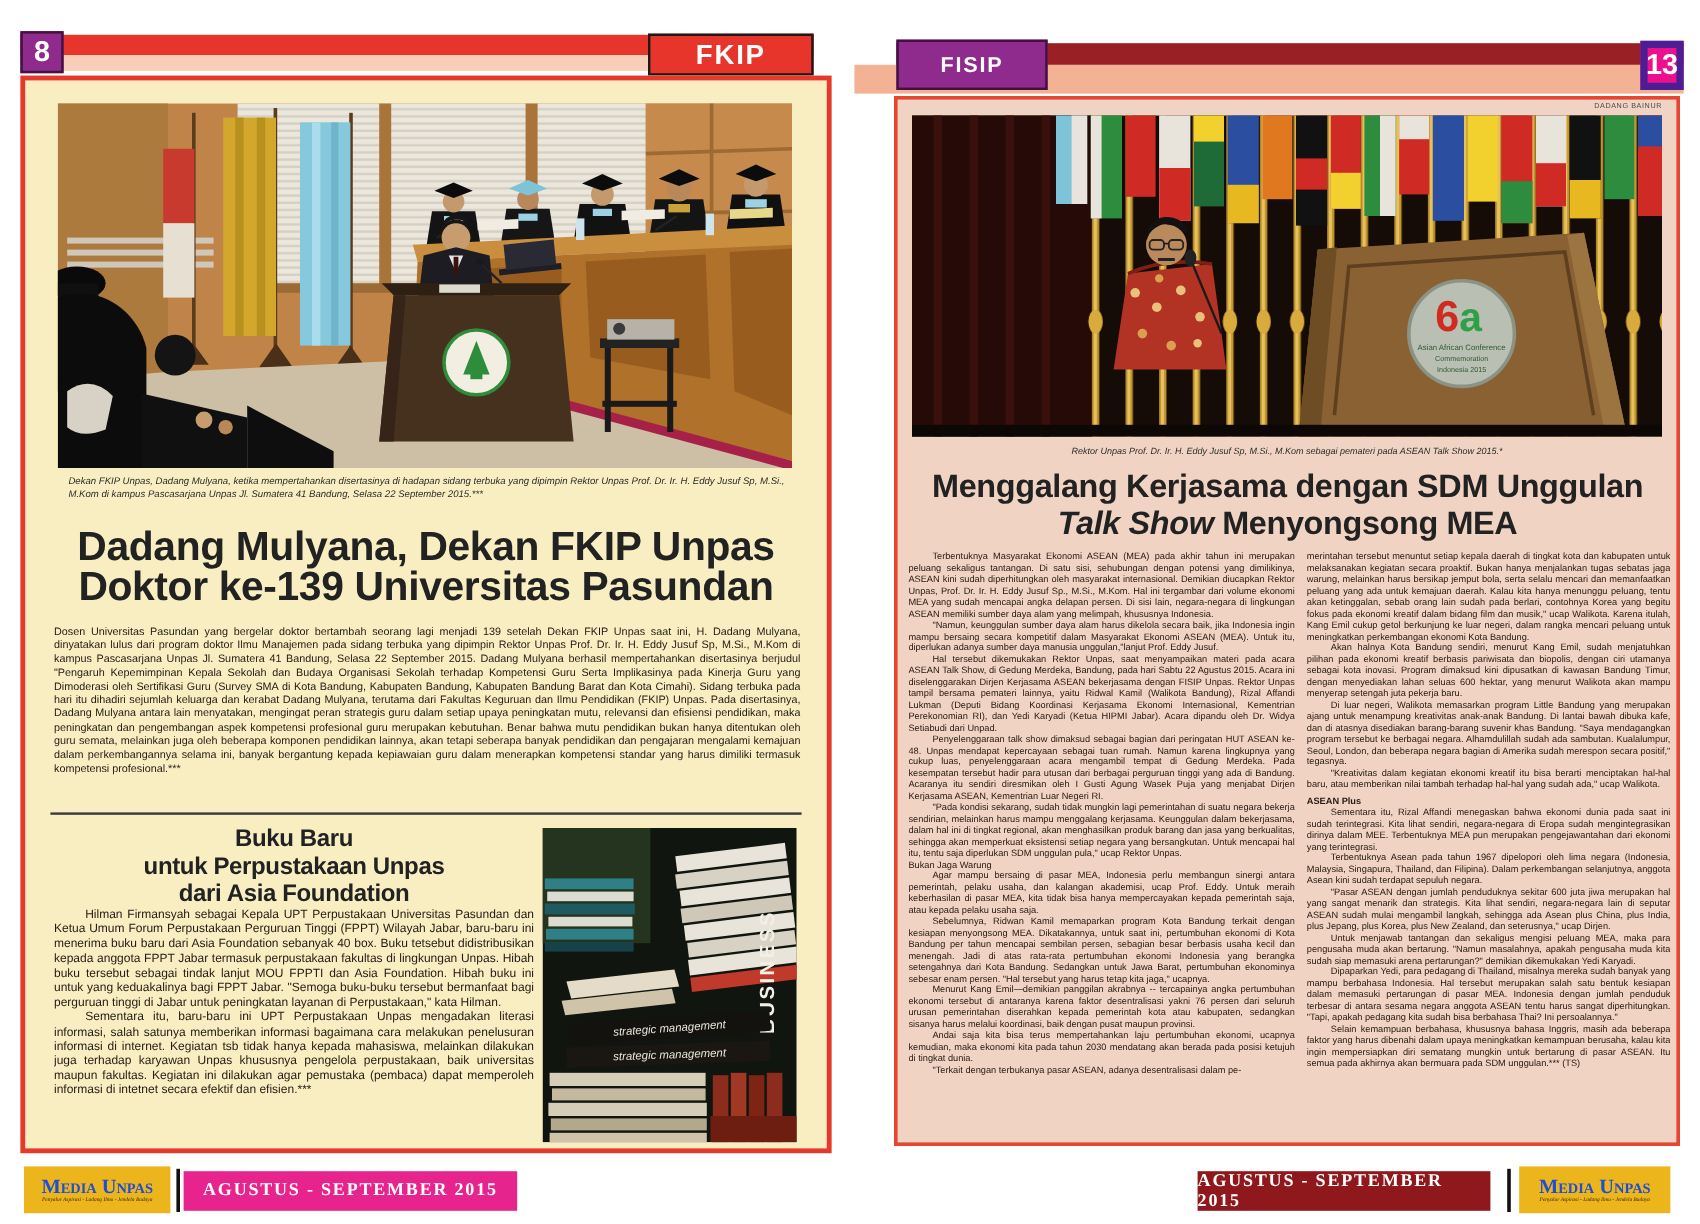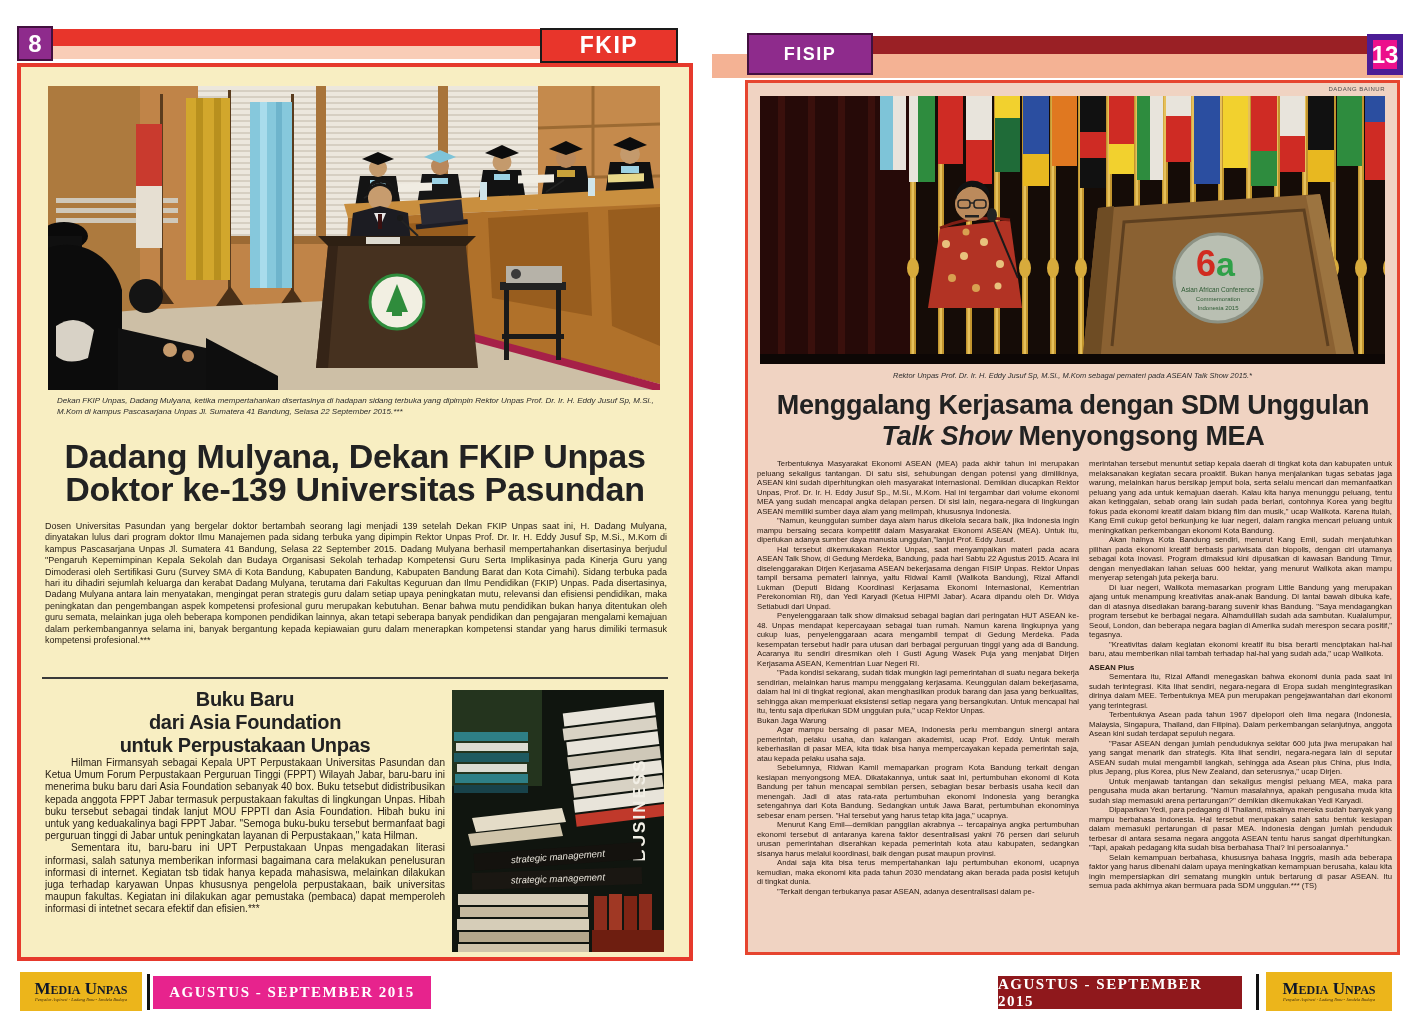--- a/index.html
+++ b/index.html
@@ -28,21 +28,21 @@
   .col p.noind { text-indent:0; }
   .subhead-plain { font-size:7.7px; line-height:9.5px; color:#241810; }
   .subhead-bold  { font-size:7.7px; line-height:9.5px; font-weight:bold; color:#241810; }
   .a2body { font-size:10px; line-height:12.2px; color:#231a12; text-align:justify; overflow:hidden; }
   .credit { font-size:6px; color:#4a4a4a; letter-spacing:0.5px; }
 
   
   .brandbox { background:#ecb51b; display:flex; flex-direction:column; align-items:center;
               justify-content:center; }
   .brandname { font-family:"Liberation Serif", serif; font-variant:small-caps; font-weight:bold;
-               font-size:17px; color:#0f172a; line-height:17px; }
+               font-size:17px; color:#1d4ed8; line-height:17px; }
   .brandtag { font-family:"Liberation Serif", serif; font-style:italic; font-size:4.5px;
               color:#3a2a10; line-height:6px; }
   .issuebox { display:flex; align-items:center; justify-content:center;
               font-family:"Liberation Serif", serif; font-weight:bold; font-size:15px;
               color:#fff; letter-spacing:1.5px; }
   .vdiv { background:#111; }
 
   svg { display:block; }
 </style>
 </head>
@@ -199,22 +199,22 @@
       <div>Dadang Mulyana, Dekan FKIP Unpas</div>
       <div>Doktor ke-139 Universitas Pasundan</div>
     </div>
 
     <div class="abs bodytext" style="left:45px;top:521px;width:622px;height:150px;">Dosen Universitas Pasundan yang bergelar doktor bertambah seorang lagi menjadi 139 setelah Dekan FKIP Unpas saat ini, H. Dadang Mulyana, dinyatakan lulus dari program doktor Ilmu Manajemen pada sidang terbuka yang dipimpin Rektor Unpas Prof. Dr. Ir. H. Eddy Jusuf Sp, M.Si., M.Kom di kampus Pascasarjana Unpas Jl. Sumatera 41 Bandung, Selasa 22 September 2015. Dadang Mulyana berhasil mempertahankan disertasinya berjudul "Pengaruh Kepemimpinan Kepala Sekolah dan Budaya Organisasi Sekolah terhadap Kompetensi Guru Serta Implikasinya pada Kinerja Guru yang Dimoderasi oleh Sertifikasi Guru (Survey SMA di Kota Bandung, Kabupaten Bandung, Kabupaten Bandung Barat dan Kota Cimahi). Sidang terbuka pada hari itu dihadiri sejumlah keluarga dan kerabat Dadang Mulyana, terutama dari Fakultas Keguruan dan Ilmu Pendidikan (FKIP) Unpas. Pada disertasinya, Dadang Mulyana antara lain menyatakan, mengingat peran strategis guru dalam setiap upaya peningkatan mutu, relevansi dan efisiensi pendidikan, maka peningkatan dan pengembangan aspek kompetensi profesional guru merupakan kebutuhan. Benar bahwa mutu pendidikan bukan hanya ditentukan oleh guru semata, melainkan juga oleh beberapa komponen pendidikan lainnya, akan tetapi seberapa banyak pendidikan dan pengajaran mengalami kemajuan dalam perkembangannya selama ini, banyak bergantung kepada kepiawaian guru dalam menerapkan kompetensi standar yang harus dimiliki termasuk kompetensi profesional.***</div>
 
     <div class="abs" style="left:42px;top:677px;width:626px;height:2px;background:#3a3a3a;"></div>
 
     <div class="abs headline" style="left:45px;top:688px;width:400px;font-size:20px;line-height:23px;">
       <div>Buku Baru</div>
+      <div>untuk Perpustakaan Unpas</div>
       <div>dari Asia Foundation</div>
-      <div>untuk Perpustakaan Unpas</div>
     </div>
 
     <div class="abs a2body" style="left:45px;top:757px;width:400px;height:196px;">
         <p>Hilman Firmansyah sebagai Kepala UPT Perpustakaan Universitas Pasundan dan Ketua Umum Forum Perpustakaan Perguruan Tinggi (FPPT) Wilayah Jabar, baru-baru ini menerima buku baru dari Asia Foundation sebanyak 40 box. Buku tetsebut didistribusikan kepada anggota FPPT Jabar termasuk perpustakaan fakultas di lingkungan Unpas. Hibah buku tersebut sebagai tindak lanjut MOU FPPTI dan Asia Foundation. Hibah buku ini untuk yang keduakalinya bagi FPPT Jabar. "Semoga buku-buku tersebut bermanfaat bagi perguruan tinggi di Jabar untuk peningkatan layanan di Perpustakaan," kata Hilman.</p>
         <p>Sementara itu, baru-baru ini UPT Perpustakaan Unpas mengadakan literasi informasi, salah satunya memberikan informasi bagaimana cara melakukan penelusuran informasi di internet. Kegiatan tsb tidak hanya kepada mahasiswa, melainkan dilakukan juga terhadap karyawan Unpas khususnya pengelola perpustakaan, baik universitas maupun fakultas. Kegiatan ini dilakukan agar pemustaka (pembaca) dapat memperoleh informasi di intetnet secara efektif dan efisien.***</p>
       </div>
 
     <div class="abs" style="left:452px;top:690px;width:212px;height:262px;overflow:hidden;">
       <svg width="212" height="262" viewBox="0 0 212 262">
         <rect width="212" height="262" fill="#10150f"></rect>

